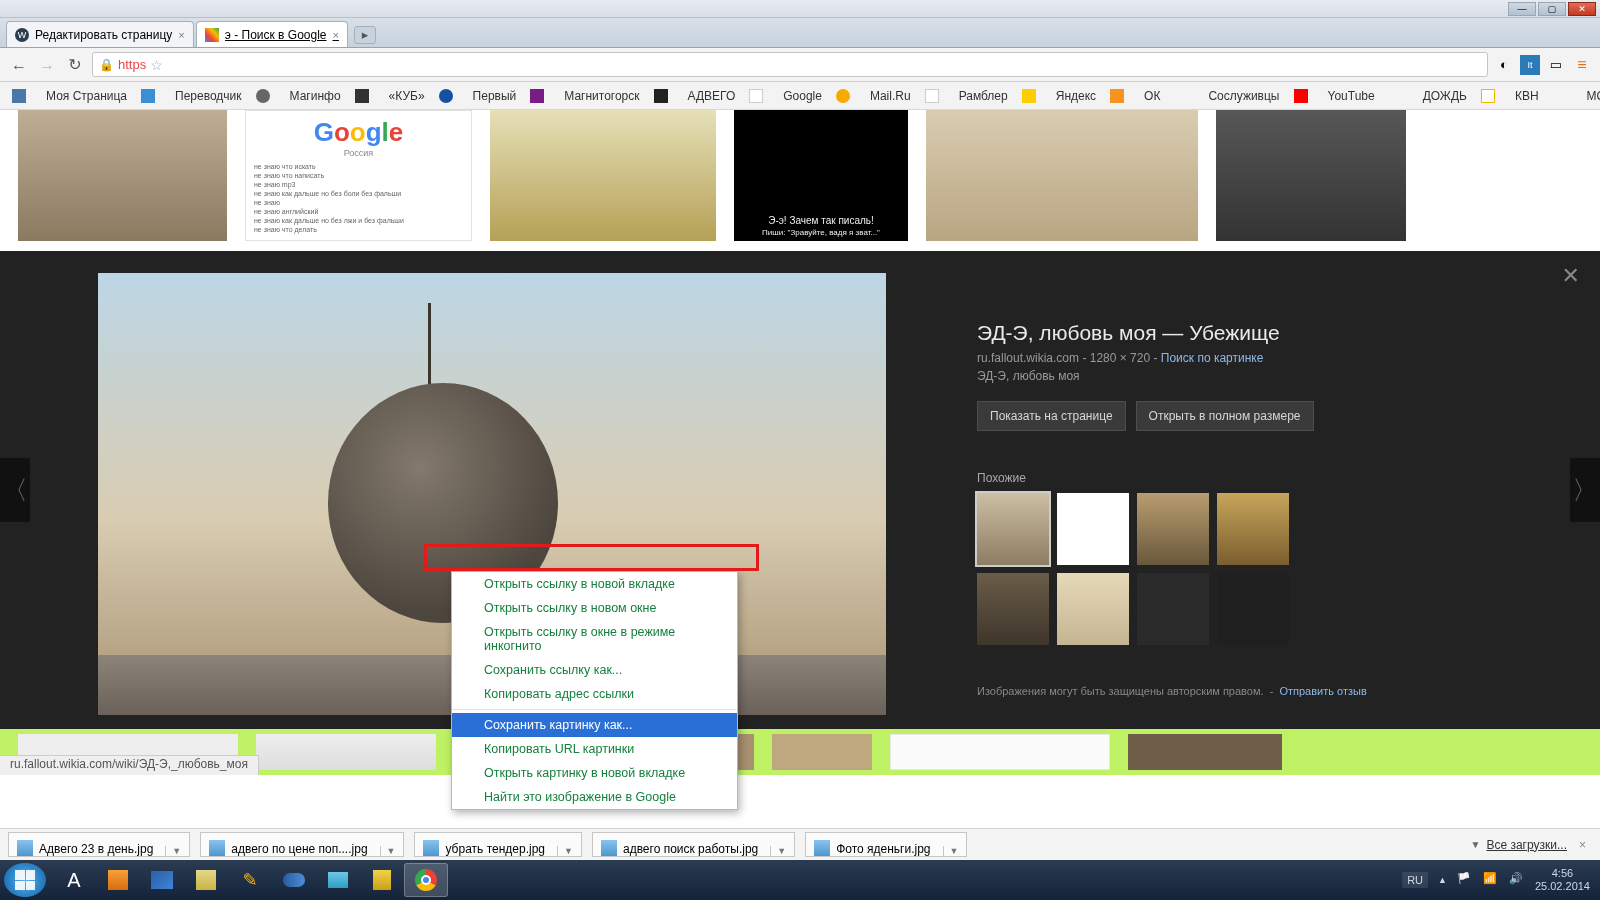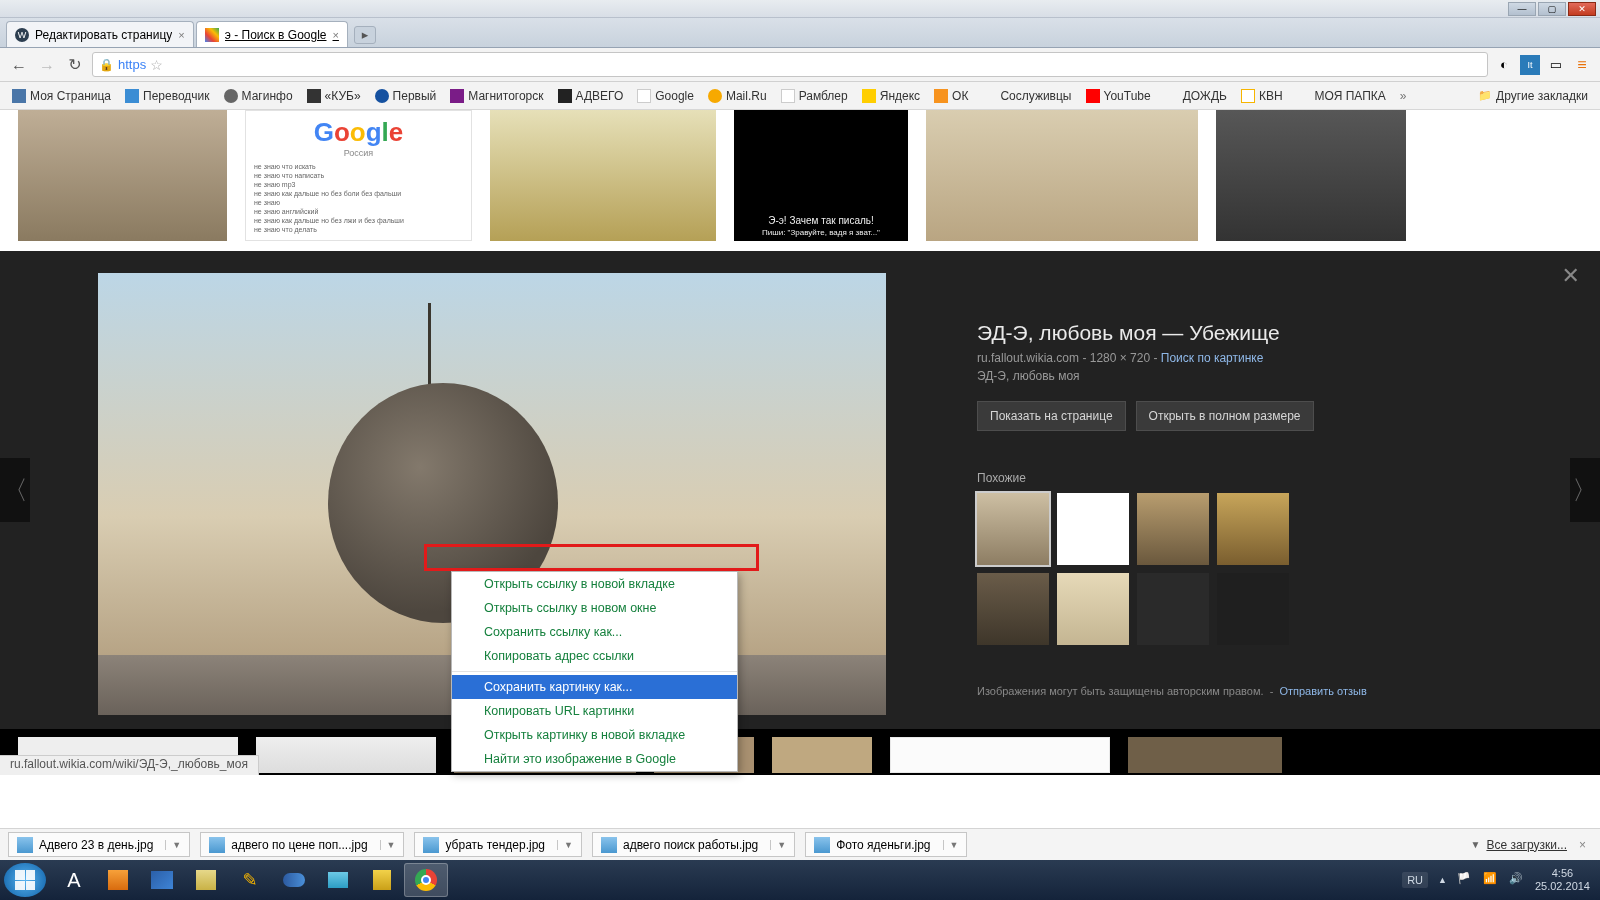--- a/index.html
+++ b/index.html
@@ -20,29 +20,29 @@
   .tab-text{white-space:nowrap; overflow:hidden; text-overflow:ellipsis; flex:1;}
   .tab-x{margin-left:6px; color:#7a7a7a; font-size:11px;}
   .newtab{width:22px;height:18px;background:#c8d2dd;border:1px solid #a5b0bd;border-radius:3px; margin-left:4px; margin-bottom:3px; font-size:13px; text-align:center; line-height:15px; color:#555;}
 
   
   .addr-bar{height:34px; background:#f3f3f3; border-bottom:1px solid #d0d0d0; display:flex; align-items:center; padding:0 8px; gap:6px;}
   .nav-btn{width:22px;height:22px; display:flex;align-items:center;justify-content:center; font-size:16px; color:#555;}
   .nav-btn.disabled{color:#bbb;}
   .omnibox{flex:1; height:25px; background:#fff; border:1px solid #c5c5c5; border-radius:3px; display:flex; align-items:center; padding:0 6px; font-size:13px; color:#222;}
   .omnibox .lock{color:#6aa84f; font-size:12px; margin-right:4px;}
-  .omnibox .https{color:#3b82f6;}
+  .omnibox .https{color:#ef4444;}
   .url-rest{color:#333;}
   .omni-star{color:#aaa; font-size:14px; margin-left:4px;}
   .ext-icon{width:20px;height:20px;display:flex;align-items:center;justify-content:center;font-size:13px;}
   .menu-icon{font-size:16px;color:#e8710a;}
 
   
   .bm-bar{height:28px; background:#f3f3f3; border-bottom:1px solid #d7d7d7; display:flex; align-items:center; padding:0 6px; gap:4px; font-size:12px; color:#333;}
-  .bm{display:flex;align-items:center; padding:2px 6px; gap:4px; white-space:nowrap;}
+  .bm{display:flex;align-items:center; padding:2px 6px; gap:20px; white-space:nowrap;}
   .bm .fav{width:14px;height:14px;display:inline-flex;align-items:center;justify-content:center;font-size:11px;}
   .bm-chev{color:#777;padding:0 4px;}
   .bm-folder .fav{color:#e7b84b;}
   .bm-right{margin-left:auto;display:flex;align-items:center;}
   
   
   .content{background:#fff; height: calc(900px - 18px - 30px - 34px - 28px - 32px - 40px); overflow:hidden; position:relative;}
   
   
   .thumb-strip{height:141px; display:flex; gap:18px; padding:0 18px; background:#fff;}
@@ -84,34 +84,34 @@
   .disclaimer a{color:#8fb8e8;}
 
   
   .ctx{position:absolute; left:451px; top:320px; width:287px; background:#fff; border:1px solid #b8b8b8; box-shadow:2px 3px 8px rgba(0,0,0,0.3); font-size:12.5px; z-index:50;}
   .ctx-item{padding:5px 14px 5px 32px; color:#15803d; position:relative;}
   .ctx-item.sel{background:#2a6fd6;color:#fff;}
   .ctx-sep{height:1px;background:#e2e2e2;margin:3px 0;}
   .ctx-highlight-box{position:absolute; left:424px; top:434px; width:335px; height:27px; border:3px solid #e21a1a; z-index:60; pointer-events:none;}
 
   
-  .strip2{height:46px;background:#000000;display:flex;gap:18px;padding:0 18px;position:relative;align-items:center;}
+  .strip2{height:46px;background:#bef264;display:flex;gap:18px;padding:0 18px;position:relative;}
   .strip2 .th{height:36px;background:#ccc; margin-top:5px;}
   .strip2 .th.a{width:220px;background:#eee;}
   .strip2 .th.b{width:180px;background:linear-gradient(#eee,#ddd);} 
   .strip2 .th.c{width:182px;background:#8c7a60;}
   .strip2 .th.d{width:100px;background:#a89070;}
   .strip2 .th.e{width:100px;background:#bfa880;}
   .strip2 .th.f{width:220px;background:#fbfbfb;border:1px solid #e8e8e8;}
   .strip2 .th.g{width:154px;background:#6f5f48;}
   .hover-link{position:absolute;left:0;bottom:0;height:20px;background:#efefef;border:1px solid #ccc;border-left:none;border-bottom:none;padding:1px 10px;font-size:12px;color:#555;}
   
   
   .downloads{height:32px;background:#f4f4f4;border-top:1px solid #d4d4d4;display:flex;align-items:center;padding:0 8px;font-size:12px;position:relative;}
-  .dl-item{height:25px;border:1px solid #c6c6c6;background:#fbfbfb;display:flex;align-items:center;padding:0 8px;gap:6px;margin-right:10px;}
+  .dl-item{height:25px;border:1px solid #c6c6c6;background:#fbfbfb;display:flex;align-items:flex-end;padding:0 8px;gap:6px;margin-right:10px;}
   .dl-item .fic{width:16px;height:16px;background:linear-gradient(#89c3ec,#4a98d0);}
   .dl-item .dd{border-left:1px solid #c6c6c6;margin-left:6px;padding-left:6px;color:#777;font-size:9px;}
   .dl-right{margin-left:auto;display:flex;align-items:center;gap:6px;color:#333;}
   .dl-right .x{color:#888;padding:0 6px;}
 
   
   .taskbar{height:40px;background:linear-gradient(#2a3b52,#14233a);display:flex;align-items:center;padding:0 4px;color:#cfd8e3;font-size:11px;}
   .start{width:42px;height:34px;background:radial-gradient(circle,#58b4f0,#0e5fa6);border-radius:50%;margin-right:6px;display:flex;align-items:center;justify-content:center;}
   .start-flag{width:20px;height:20px;display:grid;grid-template-columns:1fr 1fr;grid-template-rows:1fr 1fr;gap:1px;}
   .start-flag div{background:#fff;opacity:.9;}
@@ -286,20 +286,21 @@
     <div class="close-x">✕</div>
     <div class="main-img">
       <div class="antenna"></div>
       <div class="robot"></div>
       <div class="road"></div>
     </div>
 
     <div class="ctx" id="ctx">
         <div class="ctx-item">Открыть ссылку в новой вкладке</div>
         <div class="ctx-item">Открыть ссылку в новом окне</div>
+        <div class="ctx-item">Открыть ссылку в окне в режиме инкогнито</div>
         <div class="ctx-item">Сохранить ссылку как...</div>
         <div class="ctx-item">Копировать адрес ссылки</div>
         <div class="ctx-sep"></div>
         <div class="ctx-item sel">Сохранить картинку как...</div>
         <div class="ctx-item">Копировать URL картинки</div>
         <div class="ctx-item">Открыть картинку в новой вкладке</div>
         <div class="ctx-item">Найти это изображение в Google</div>
       </div>
 
     <div class="detail">

